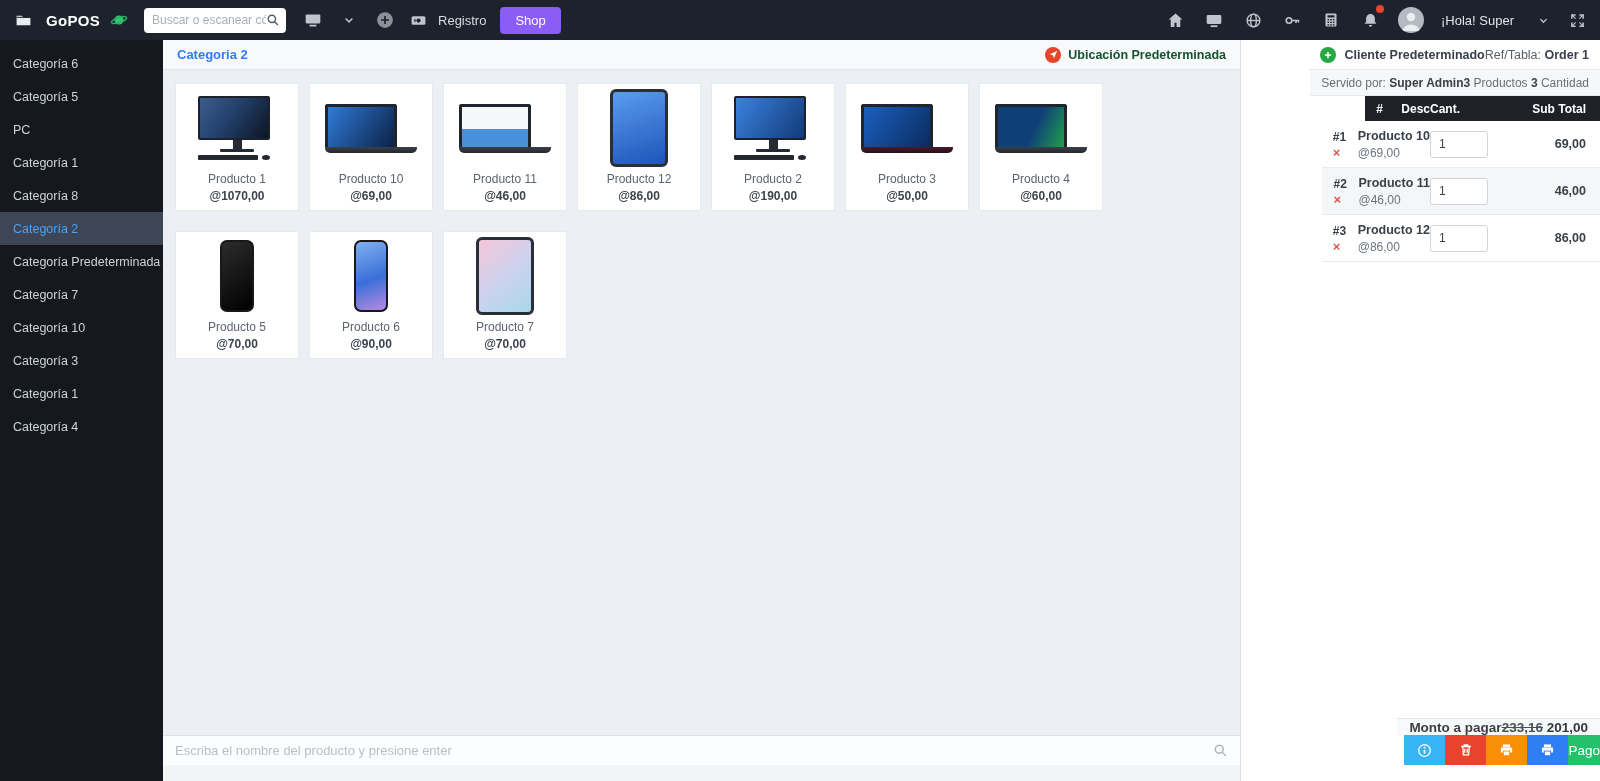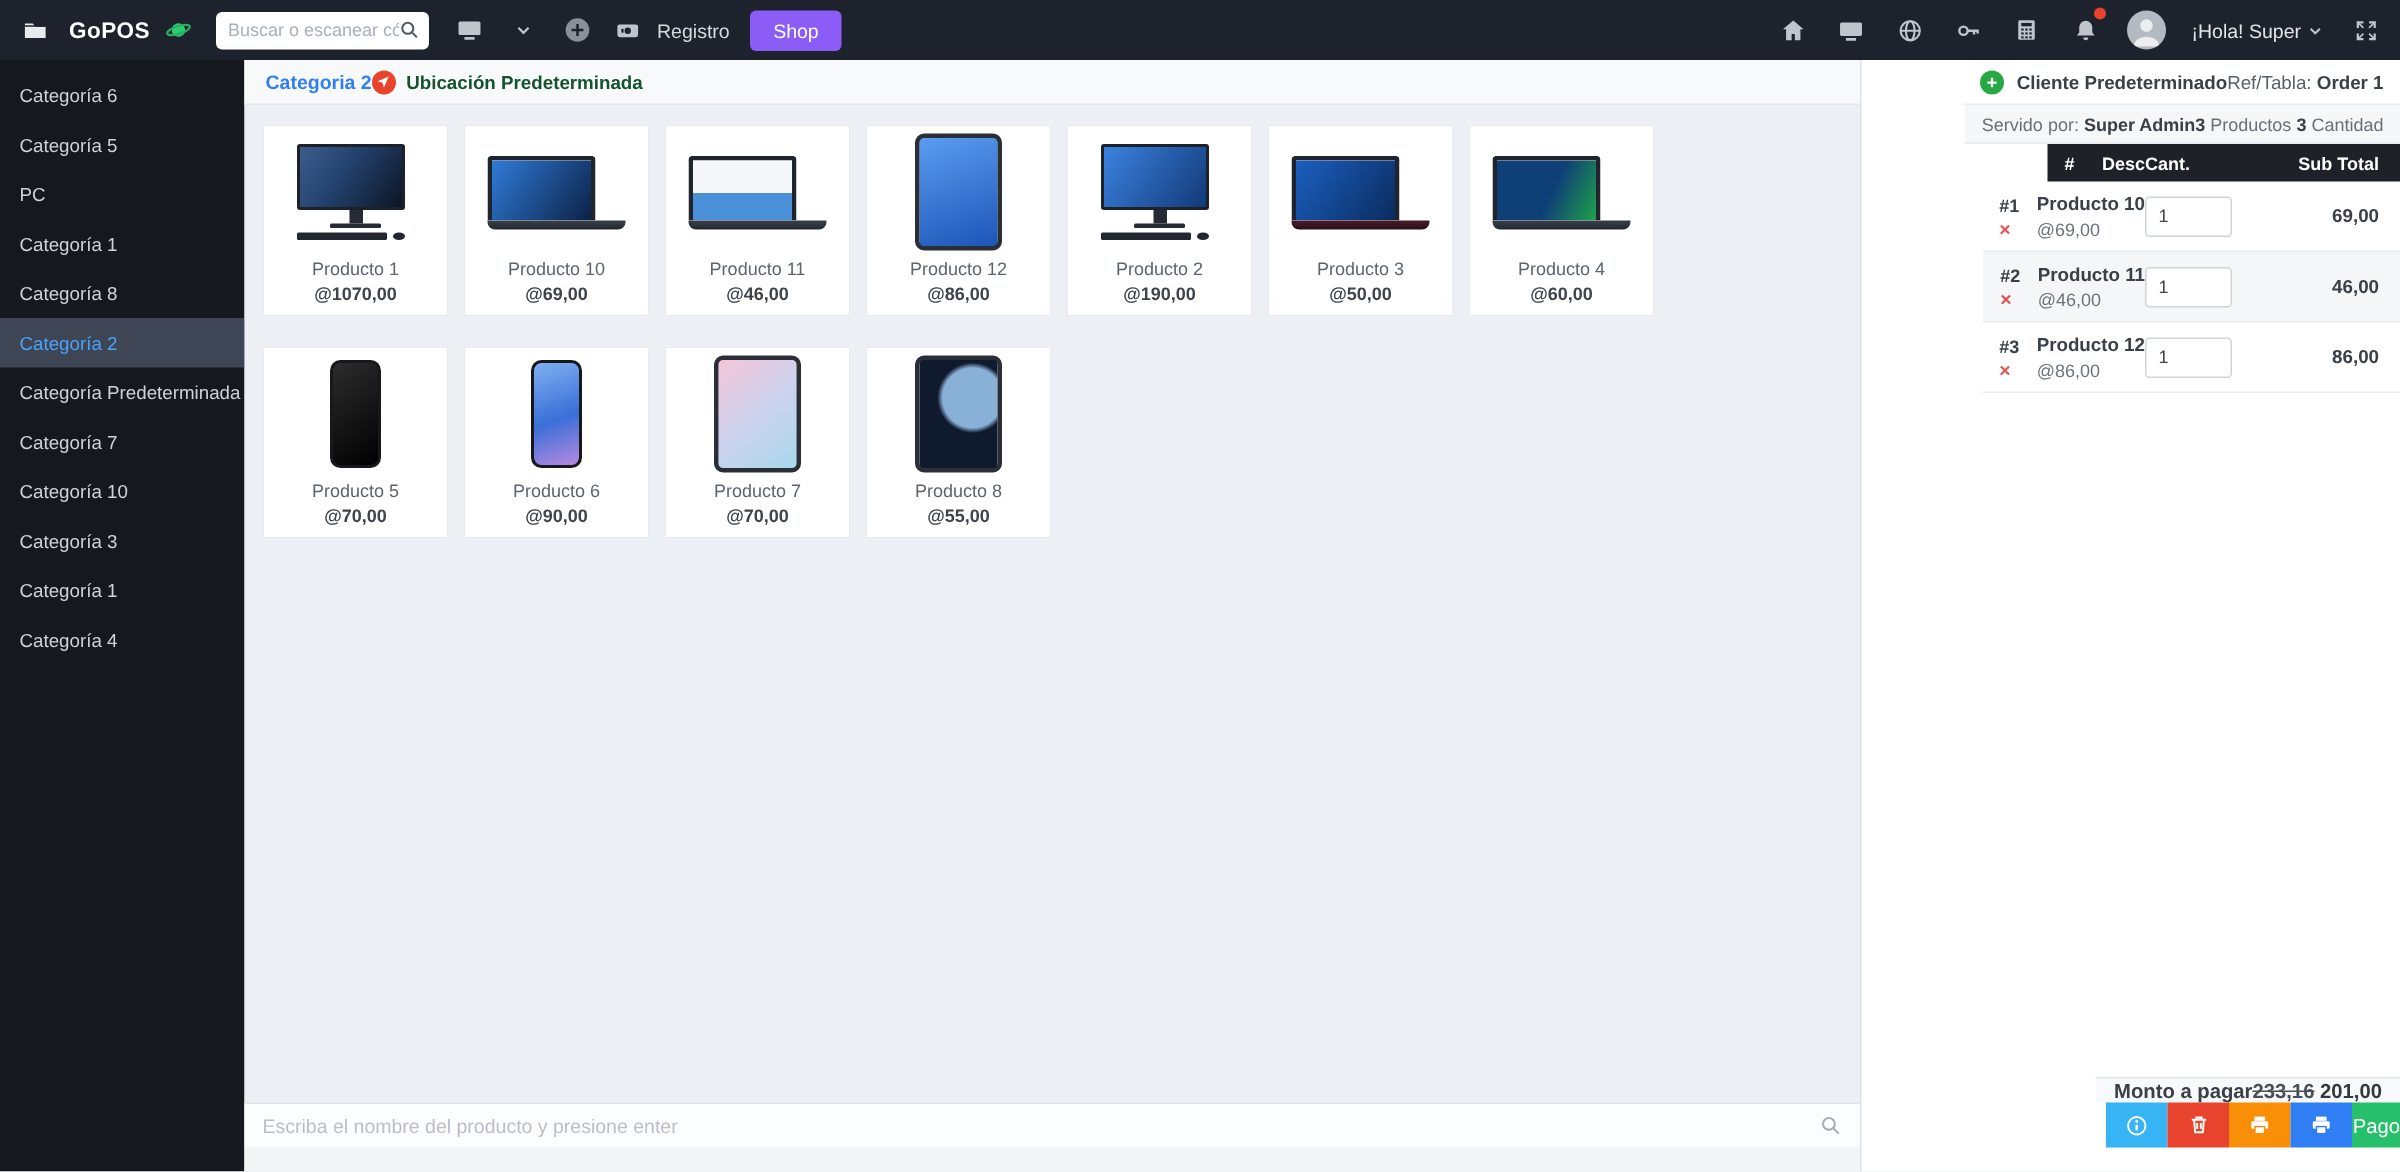--- a/index.html
+++ b/index.html
@@ -12,30 +12,30 @@
   .searchbox { margin-left:14px; width:142px; height:25px; background:#fff; border-radius:4px; display:flex; align-items:center; padding:0 6px 0 8px; }
   .searchbox input { border:0; outline:none; flex:1; min-width:0; font-size:12px; color:#444; font-family:"Liberation Sans",sans-serif; }
   .searchbox input::placeholder { color:#a9afb8; }
   .nav-group { display:flex; align-items:center; gap:14px; margin-left:16px; }
   .register { display:flex; align-items:center; gap:11px; font-size:13px; color:#d7dbe0; cursor:pointer; }
   .shop-btn { background:#8b5cf6; color:#fff; font-size:13px; border:0; border-radius:4px; padding:6px 15px; margin-left:14px; cursor:pointer; font-family:"Liberation Sans",sans-serif; }
   .nav-right { margin-left:auto; display:flex; align-items:center; gap:17px; }
   .bell-wrap { position:relative; }
   .bell-dot { position:absolute; top:-4px; right:-3px; width:8px; height:8px; border-radius:50%; background:#e8432c; }
   .avatar { width:26px; height:26px; border-radius:50%; background:#b4bac2; display:flex; align-items:flex-end; justify-content:center; overflow:hidden; cursor:pointer; }
-  .greet { display:flex; align-items:center; gap:4px; font-size:13px; color:#e2e5e9; cursor:pointer; }
+  .greet { display:flex; align-items:center; gap:24px; font-size:13px; color:#e2e5e9; cursor:pointer; }
 
   
   .wrap { display:flex; height:741px; }
   .sidebar { width:163px; background:#15181f; padding-top:7px; flex-shrink:0; }
   .side-item { height:33px; display:flex; align-items:center; padding-left:13px; font-size:12.5px; color:#ced3d9; cursor:pointer; }
   .side-item.selected { background:#3e4554; color:#4ba2f8; }
 
   .main { flex:1; display:flex; flex-direction:column; background:#eceff4; min-width:0; }
-  .main-header { height:30px; background:#f8f9fb; border-bottom:1px solid #e2e6ea; display:flex; align-items:center; justify-content:flex-start; padding:0 14px; flex-shrink:0; }
+  .main-header { height:30px; background:#f8f9fb; border-bottom:1px solid #e2e6ea; display:flex; align-items:center; justify-content:space-between; padding:0 14px; flex-shrink:0; }
   .main-title { color:#2f7ef3; font-size:13px; font-weight:bold; }
   .loc { display:flex; align-items:center; gap:7px; font-size:12.5px; font-weight:600; color:#14532d; }
   .red-circle { width:16px; height:16px; border-radius:50%; background:#e8432c; display:flex; align-items:center; justify-content:center; }
   .green-circle { width:16px; height:16px; border-radius:50%; background:#28a745; display:flex; align-items:center; justify-content:center; }
 
   .grid { flex:1; padding:13px 12px; display:flex; flex-wrap:wrap; gap:20px 10px; align-content:flex-start; overflow:hidden; }
   .card { width:124px; height:128px; background:#fff; border:1px solid #e6e9ed; display:flex; flex-direction:column; align-items:center; padding-bottom:7px; cursor:pointer; }
   .pimg { flex:1; display:flex; align-items:center; justify-content:center; width:100%; }
   .pname { font-size:12px; color:#5d646d; }
   .pprice { font-size:12px; font-weight:bold; color:#3e444b; margin-top:3px; }
@@ -355,27 +355,20 @@
         <div class="pname">Producto 6</div>
         <div class="pprice">@90,00</div>
       </div>
       <div class="card">
         <div class="pimg">
             <div class="tab g-p7"></div>
           </div>
         <div class="pname">Producto 7</div>
         <div class="pprice">@70,00</div>
       </div>
-      <div class="card">
-        <div class="pimg">
-            <div class="tab g-p8"></div>
-          </div>
-        <div class="pname">Producto 8</div>
-        <div class="pprice">@55,00</div>
-      </div>
     </div>
 
     <div class="bottombar">
       <input placeholder="Escriba el nombre del producto y presione enter" style="">
       <span style="display:flex;">
         <svg width="15" height="15" viewBox="0 0 16 16" fill="none" stroke="#a8aeb6" stroke-width="1.5">
             <circle cx="6.7" cy="6.7" r="4.2"></circle>
             <path d="M10 10l3.6 3.6"></path>
           </svg>
       </span>

